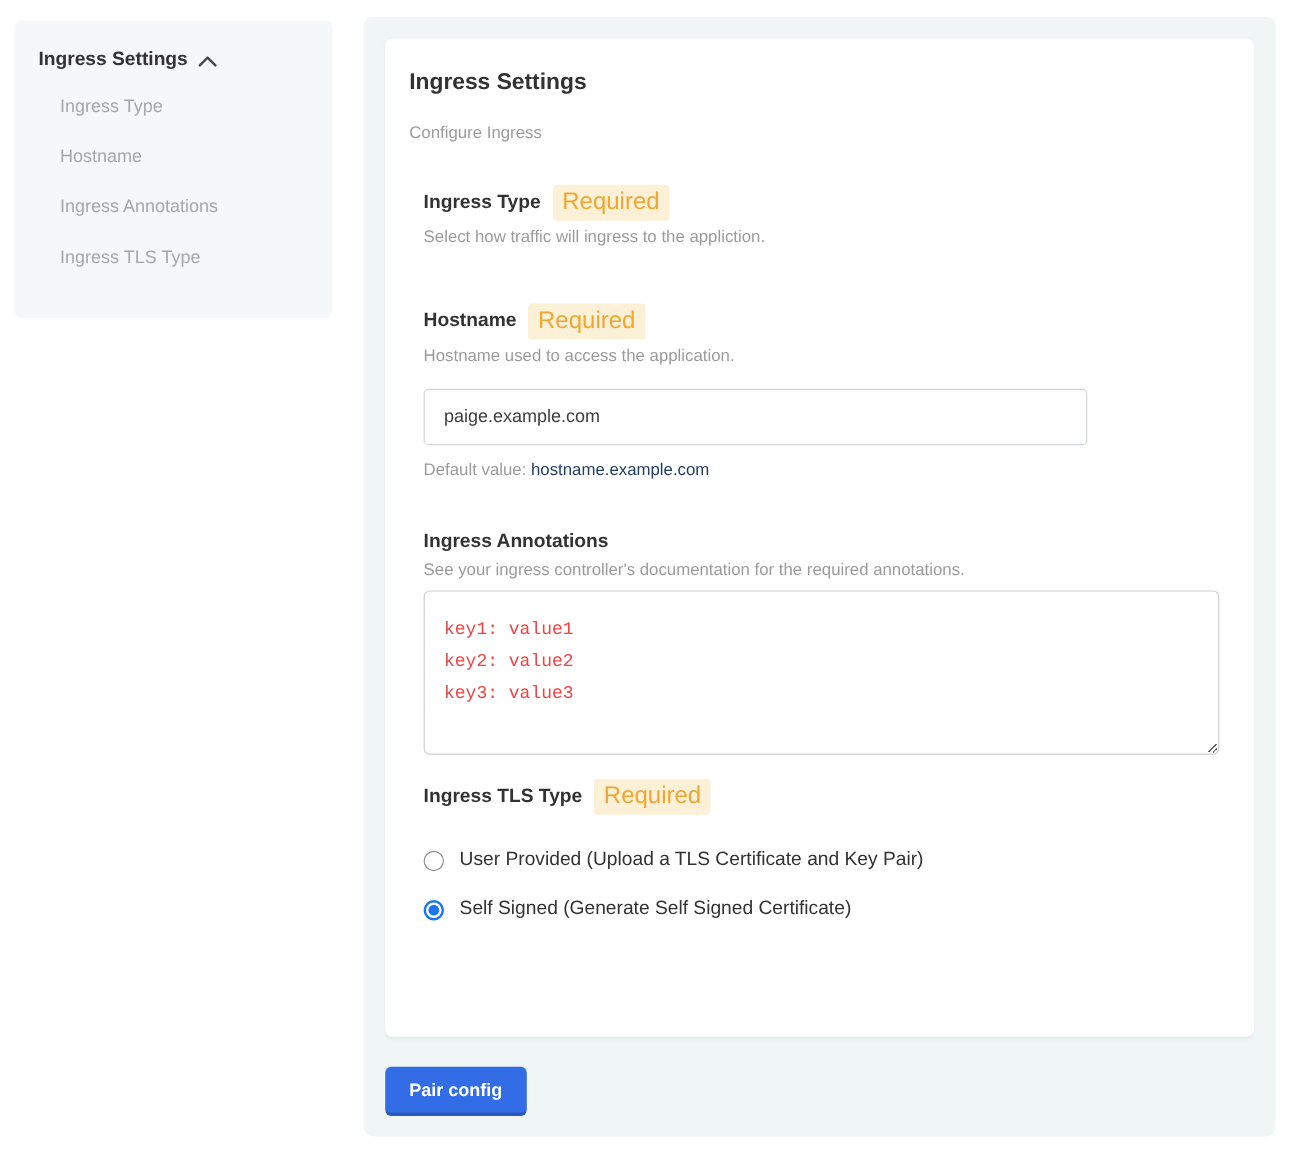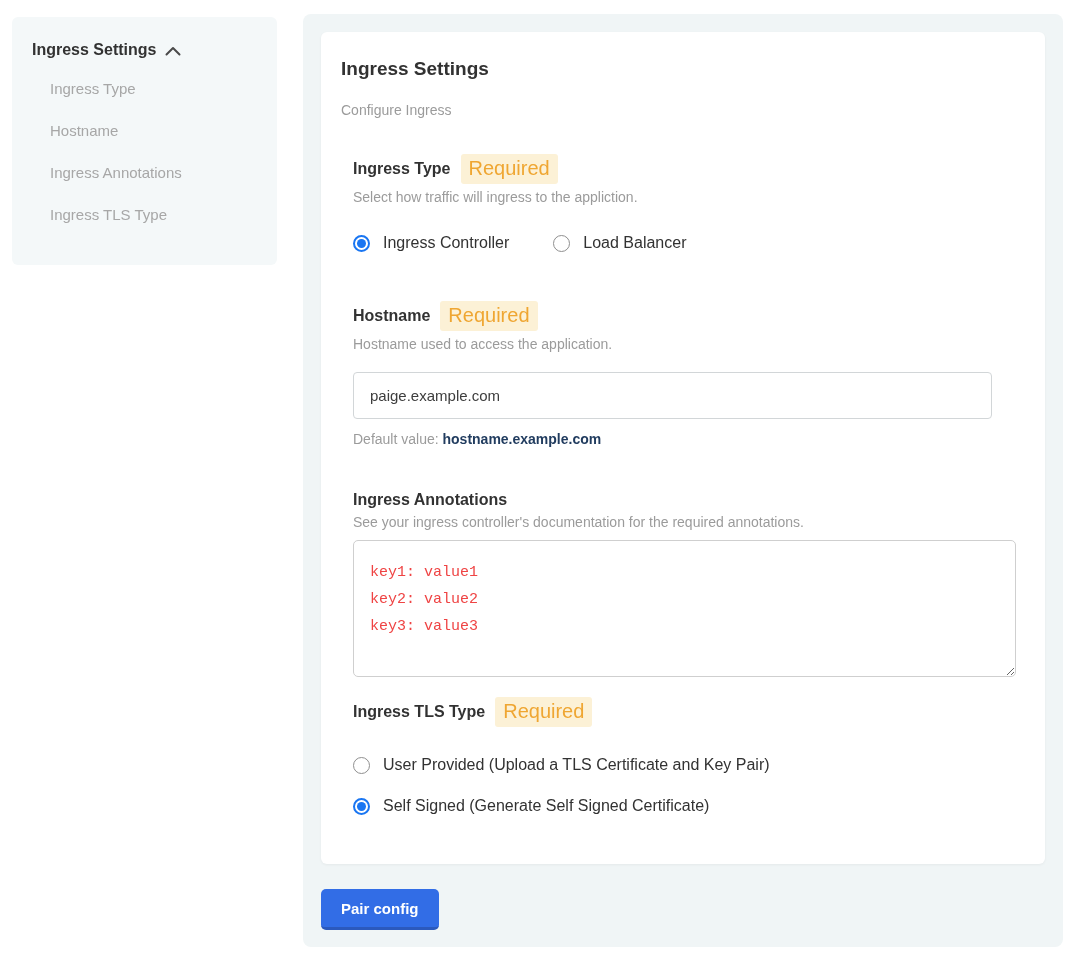--- a/index.html
+++ b/index.html
@@ -84,28 +84,28 @@
   .radio.selected::after {
     content: ""; position: absolute; inset: 2px;
     border-radius: 50%; background: #1a76f2;
   }
   .radio-stack { margin-top: 28px; }
   .radio-stack .radio-opt + .radio-opt { margin-top: 21px; }
 
   
   .text-input {
     margin-top: 20px; display: block;
-    width: 639px; height: 47px;
+    width: 553px; height: 47px;
     border: 1px solid #d2d6d8; border-radius: 4px;
     padding: 0 16px; font-size: 15px; color: #3d3d3d;
     font-family: "Liberation Sans", sans-serif;
     outline: none; background: #fff;
   }
   .default-line { margin-top: 12px; font-size: 14px; color: #9b9b9b; }
-  .default-line b { color: #213c5f; font-weight: 700; }
+  .default-line b { color: #213c5f; font-weight: 400; }
 
   .annotations-textarea {
     margin-top: 10px; display: block;
     width: 663px; height: 137px;
     border: 1px solid #cfcfcf; border-radius: 5px;
     padding: 18px 16px;
     font-family: "Liberation Mono", monospace;
     font-size: 15px; line-height: 27px; color: #ef4444;
     outline: none; resize: both;
   }
@@ -149,30 +149,20 @@
   <div class="card">
     <h1 class="card-title">Ingress Settings</h1>
     <p class="card-subtitle">Configure Ingress</p>
 
     <section class="section sec-ingress-type">
       <div class="sec-head">
         <span class="sec-title">Ingress Type</span>
         <span class="badge">Required</span>
       </div>
       <p class="help">Select how traffic will ingress to the appliction.</p>
-      <div class="radio-row">
-        <label class="radio-opt">
-          <span class="radio selected"></span>
-          <span>Ingress Controller</span>
-        </label>
-        <label class="radio-opt">
-          <span class="radio"></span>
-          <span>Load Balancer</span>
-        </label>
-      </div>
     </section>
 
     <section class="section sec-hostname">
       <div class="sec-head">
         <span class="sec-title">Hostname</span>
         <span class="badge">Required</span>
       </div>
       <p class="help">Hostname used to access the application.</p>
       <input class="text-input" type="text" value="paige.example.com" style="">
       <p class="default-line"><span>Default value: </span><b>hostname.example.com</b></p>

